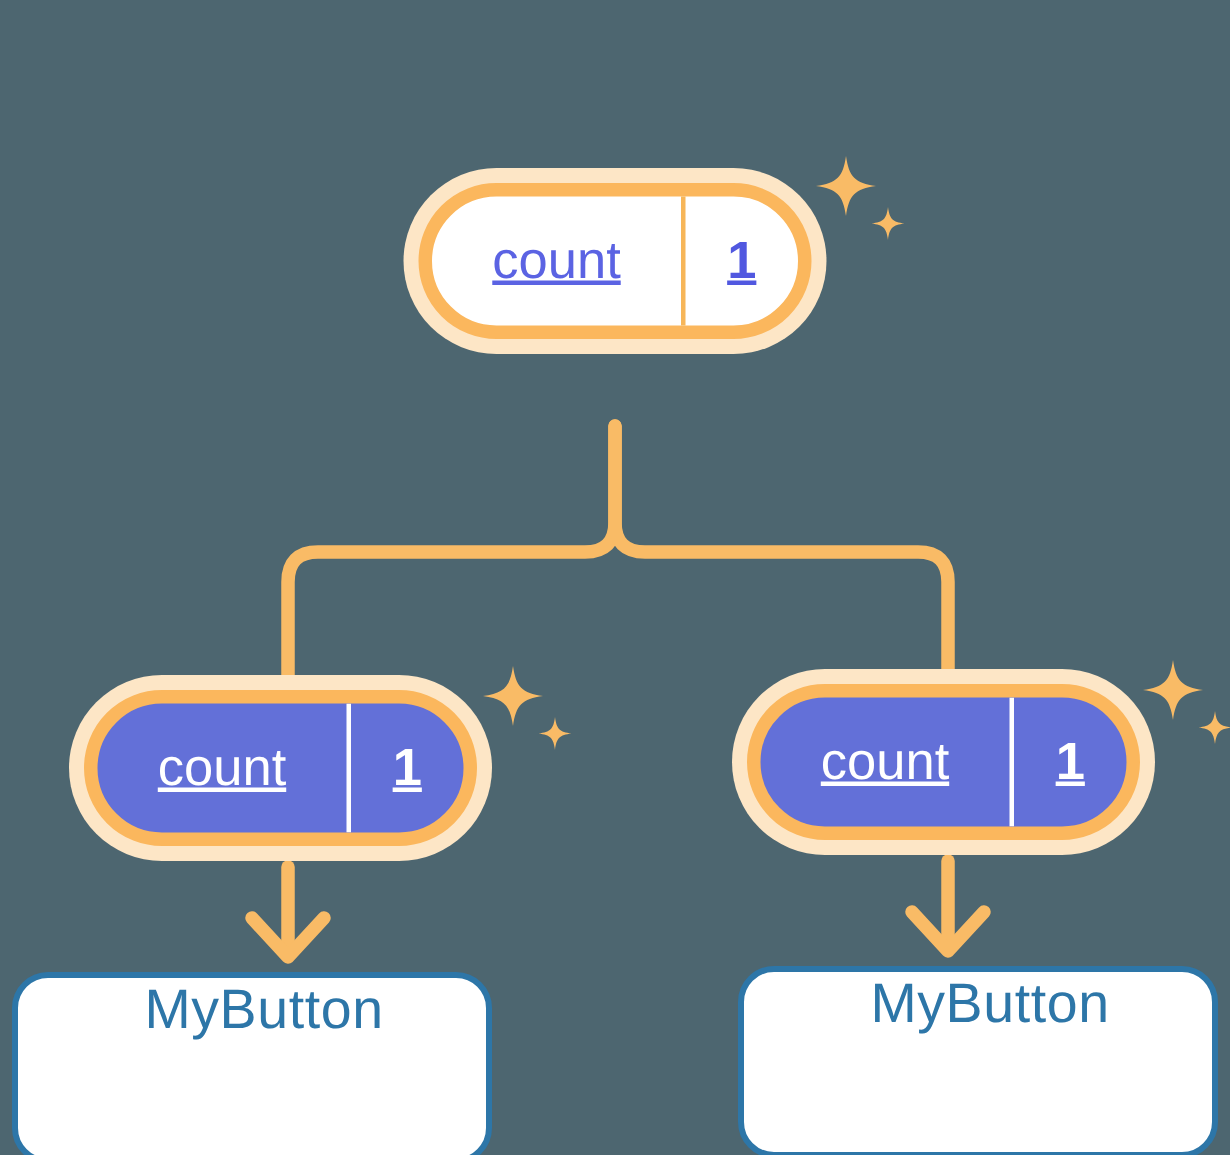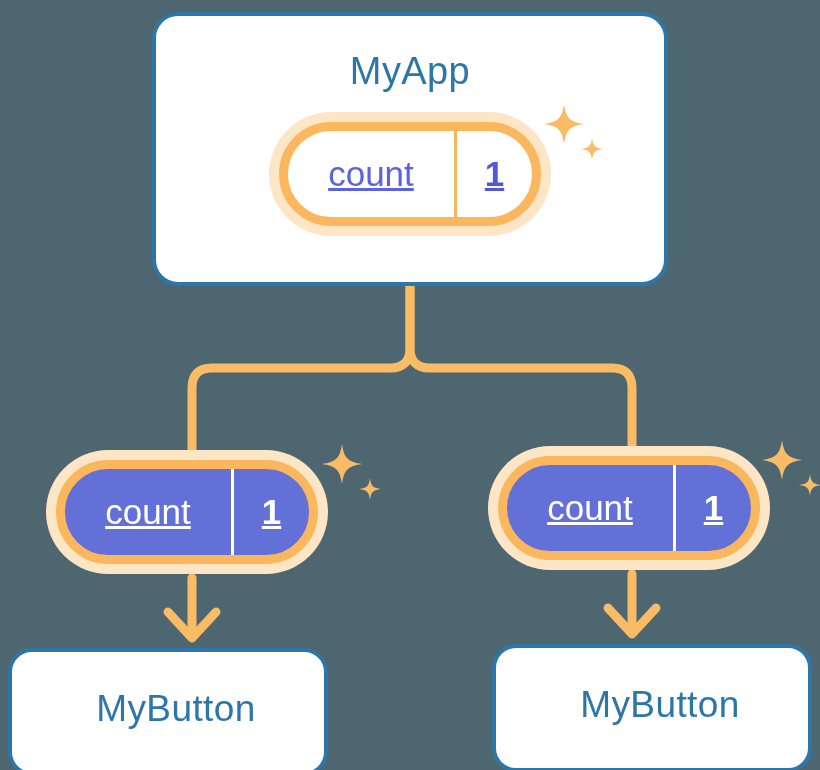--- a/index.html
+++ b/index.html
@@ -66,21 +66,20 @@
   
   .button-card {
     width: 320px;
     height: 128px;
     border-radius: 24px;
   }
   #button-card-left  { left: 8px;   top: 648px; }
   #button-card-right { left: 492px; top: 644px; }
 
   .button-card .card-title {
-    margin-top: 36px;
     font-size: 37px;
     padding-left: 16px;
   }
 
   
   .pill {
     position: absolute;
     box-sizing: border-box;
     display: flex;
     align-items: stretch;
@@ -183,23 +182,20 @@
              Q 632 368 632 388
              L 632 458" fill="none" stroke="#f9bb66" stroke-width="9" stroke-linecap="round" stroke-linejoin="round"></path>
 
     <line x1="192" y1="578" x2="192" y2="630" stroke="#f9bb66" stroke-width="9" stroke-linecap="round"></line>
     <path d="M 168 612 L 192 638 L 216 612" fill="none" stroke="#f9bb66" stroke-width="9" stroke-linecap="round" stroke-linejoin="round"></path>
 
     <line x1="632" y1="574" x2="632" y2="626" stroke="#f9bb66" stroke-width="9" stroke-linecap="round"></line>
     <path d="M 608 608 L 632 634 L 656 608" fill="none" stroke="#f9bb66" stroke-width="9" stroke-linecap="round" stroke-linejoin="round"></path>
   </svg>
 
-  <div class="card" id="app-card">
-    <div class="card-title">MyApp</div>
-  </div>
 
   <div class="pill" id="app-pill">
     <span class="pill-key">count</span>
     <span class="pill-value">1</span>
   </div>
 
   <div class="sparkle-group" id="sparkles-app">
     <svg width="70" height="70" viewBox="0 0 70 70" aria-hidden="true">
       <path d="M24 4 C26 18 30 22 44 24 C30 26 26 30 24 44 C22 30 18 26 4 24 C18 22 22 18 24 4 Z" fill="#f9bb66"></path>
       <path d="M52 38 C53 46 55 48 63 49 C55 50 53 52 52 60 C51 52 49 50 41 49 C49 48 51 46 52 38 Z" fill="#f9bb66"></path>

